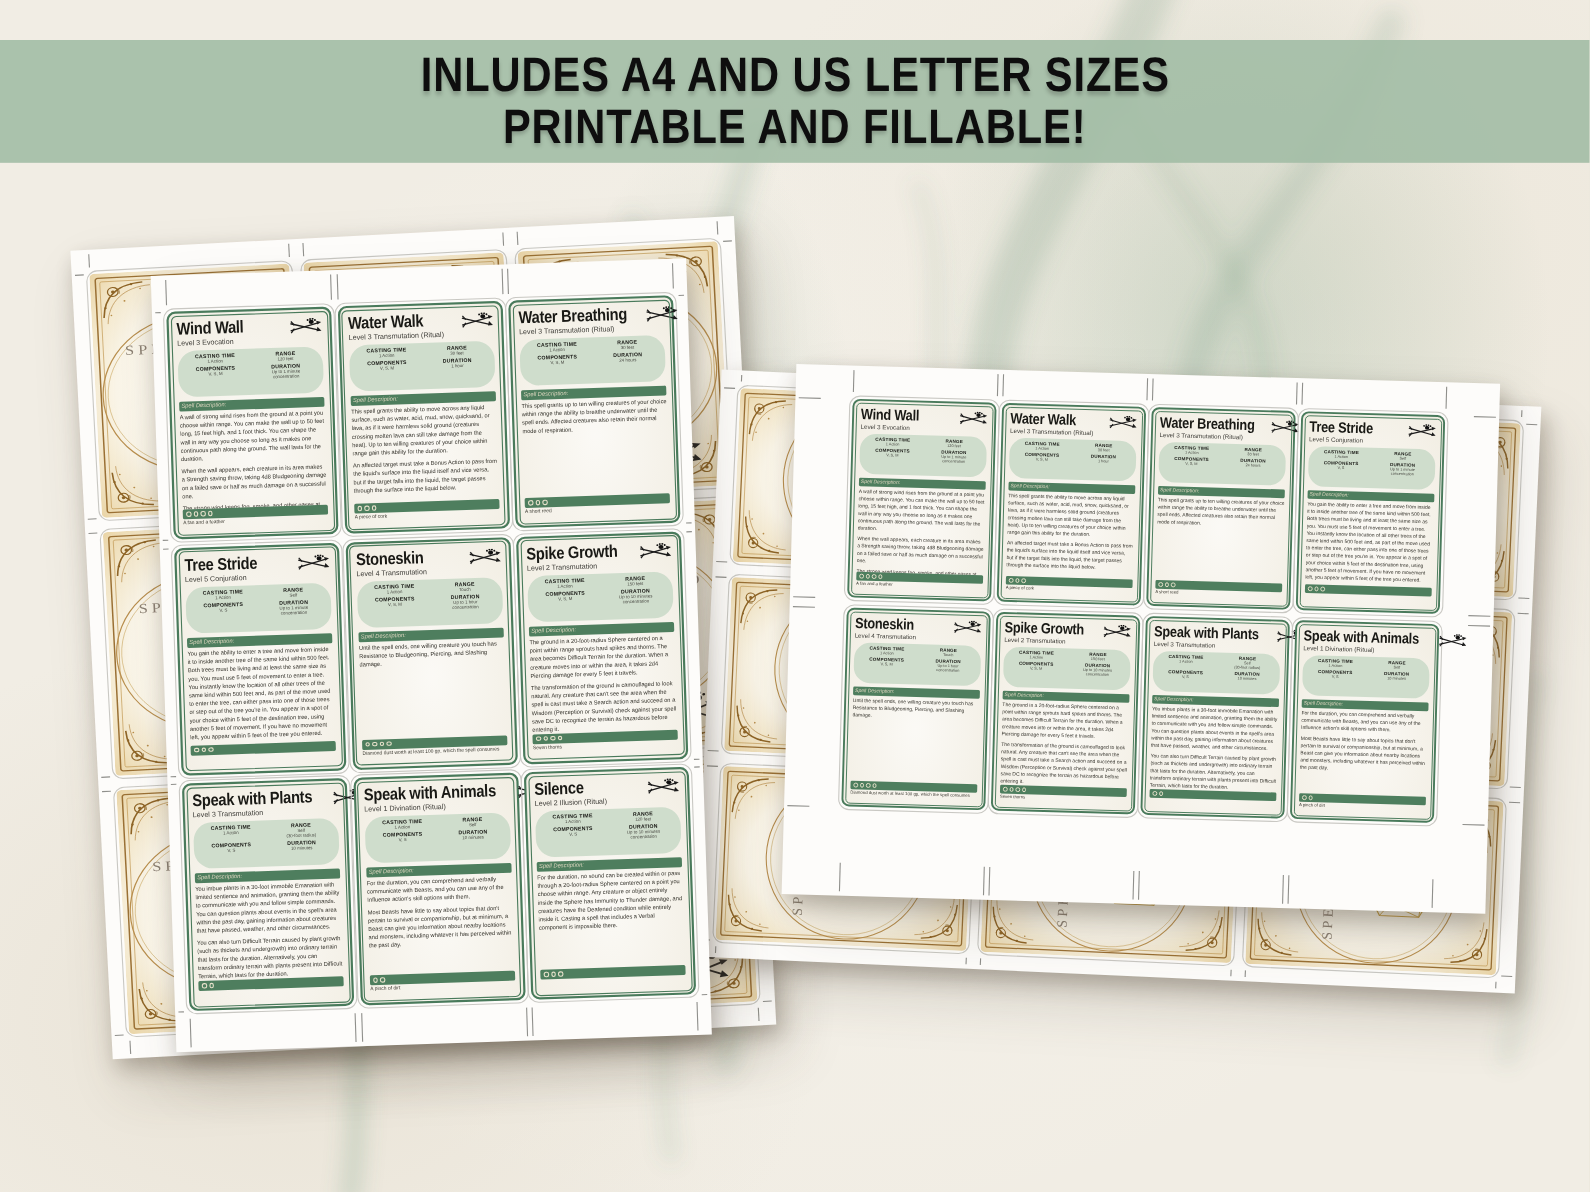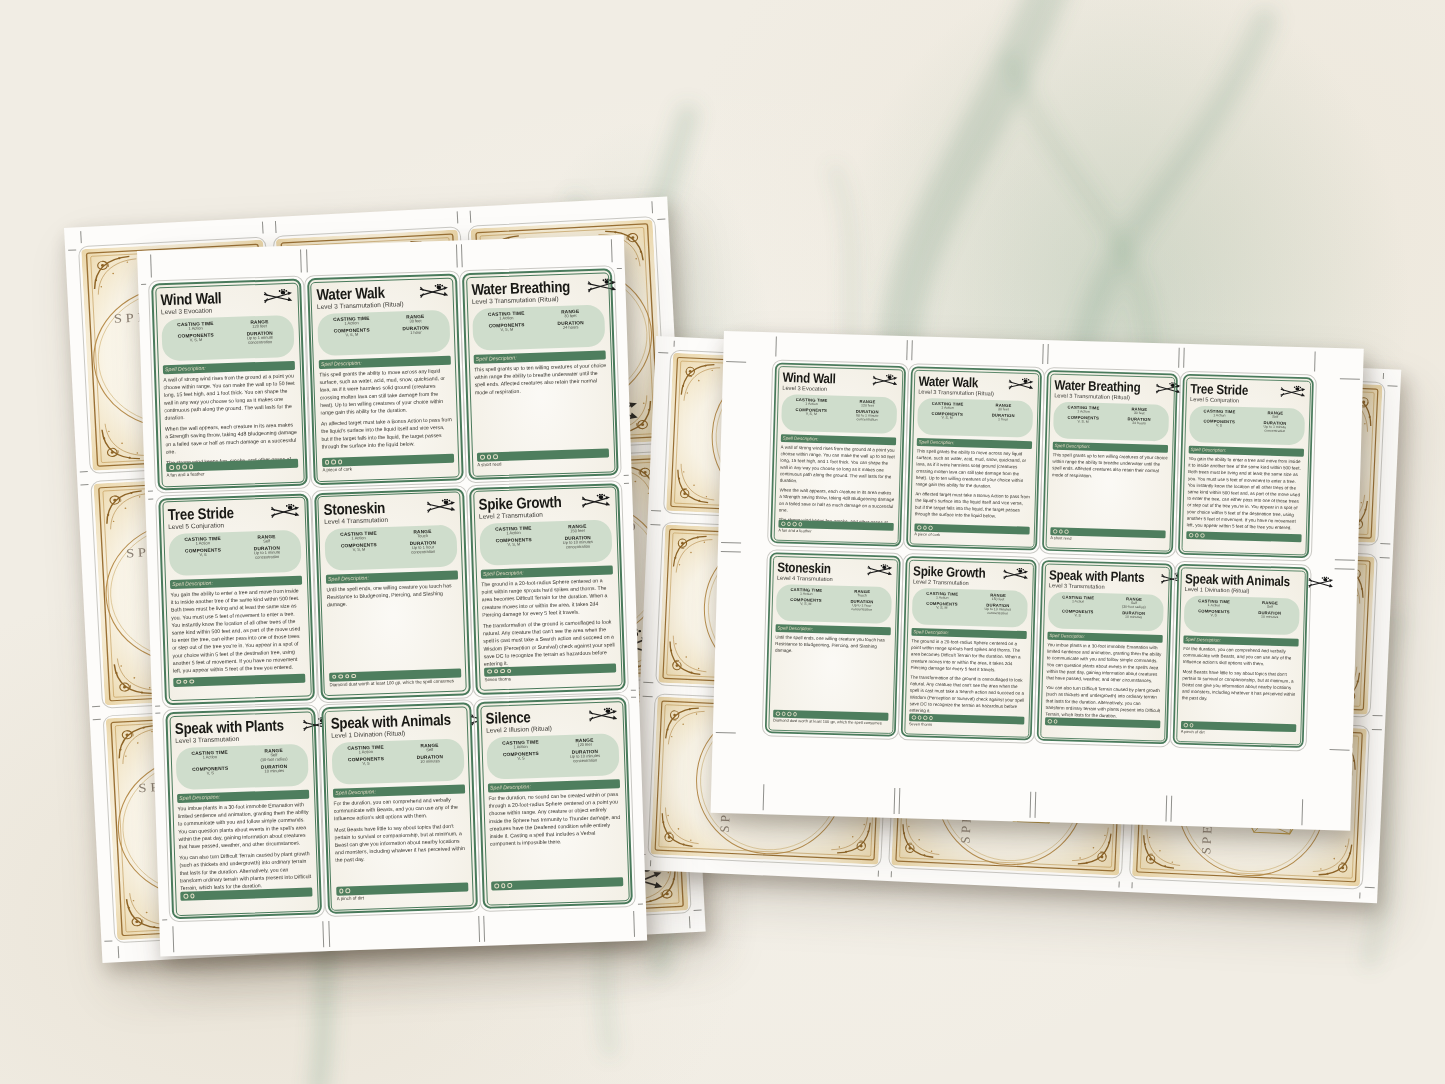--- a/index.html
+++ b/index.html
@@ -84,20 +84,24 @@
       <path d="M1265,20 C1185,205 1058,262 1082,432 C1102,562 1232,622 1198,785" stroke-width="26" opacity=".16"></path>
       <path d="M1010,60 C1060,190 1160,240 1150,380" stroke-width="16" opacity=".13"></path>
       <path d="M688,115 C638,282 583,382 614,562 C640,702 702,782 660,965" stroke-width="22" opacity=".18"></path>
       <path d="M575,200 C600,330 560,520 600,700 C625,815 590,940 610,1050" stroke-width="14" opacity=".14"></path>
       <path d="M330,870 C322,950 328,1020 318,1090" stroke-width="18" opacity=".22"></path>
       <path d="M1395,620 C1360,730 1400,850 1370,960" stroke-width="18" opacity=".12"></path>
       <path d="M835,170 C870,260 830,360 870,470" stroke-width="12" opacity=".12"></path>
     </g>
   </svg>
 
+  <div id="banner">
+    <div class="banner-line">INLUDES A4 AND US LETTER SIZES</div>
+    <div class="banner-line">PRINTABLE AND FILLABLE!</div>
+  </div>
 
   <div id="backsLeft" class="sheet" style="left:64px;top:228px;width:604px;height:736px;transform:rotate(-3deg);z-index:2;">
       <div class="cellB" style="left: 16px; top: 22px; width: 182px; height: 222px;">
         <div class="cut"></div>
   <div class="card-back">
     <svg viewBox="0 0 160 230" preserveAspectRatio="none">
       <defs>
         <radialGradient id="vign" cx="50%" cy="50%" r="72%">
           <stop offset="0%" stop-color="#fdfbf4"></stop>
           <stop offset="55%" stop-color="#faf5e8"></stop>

